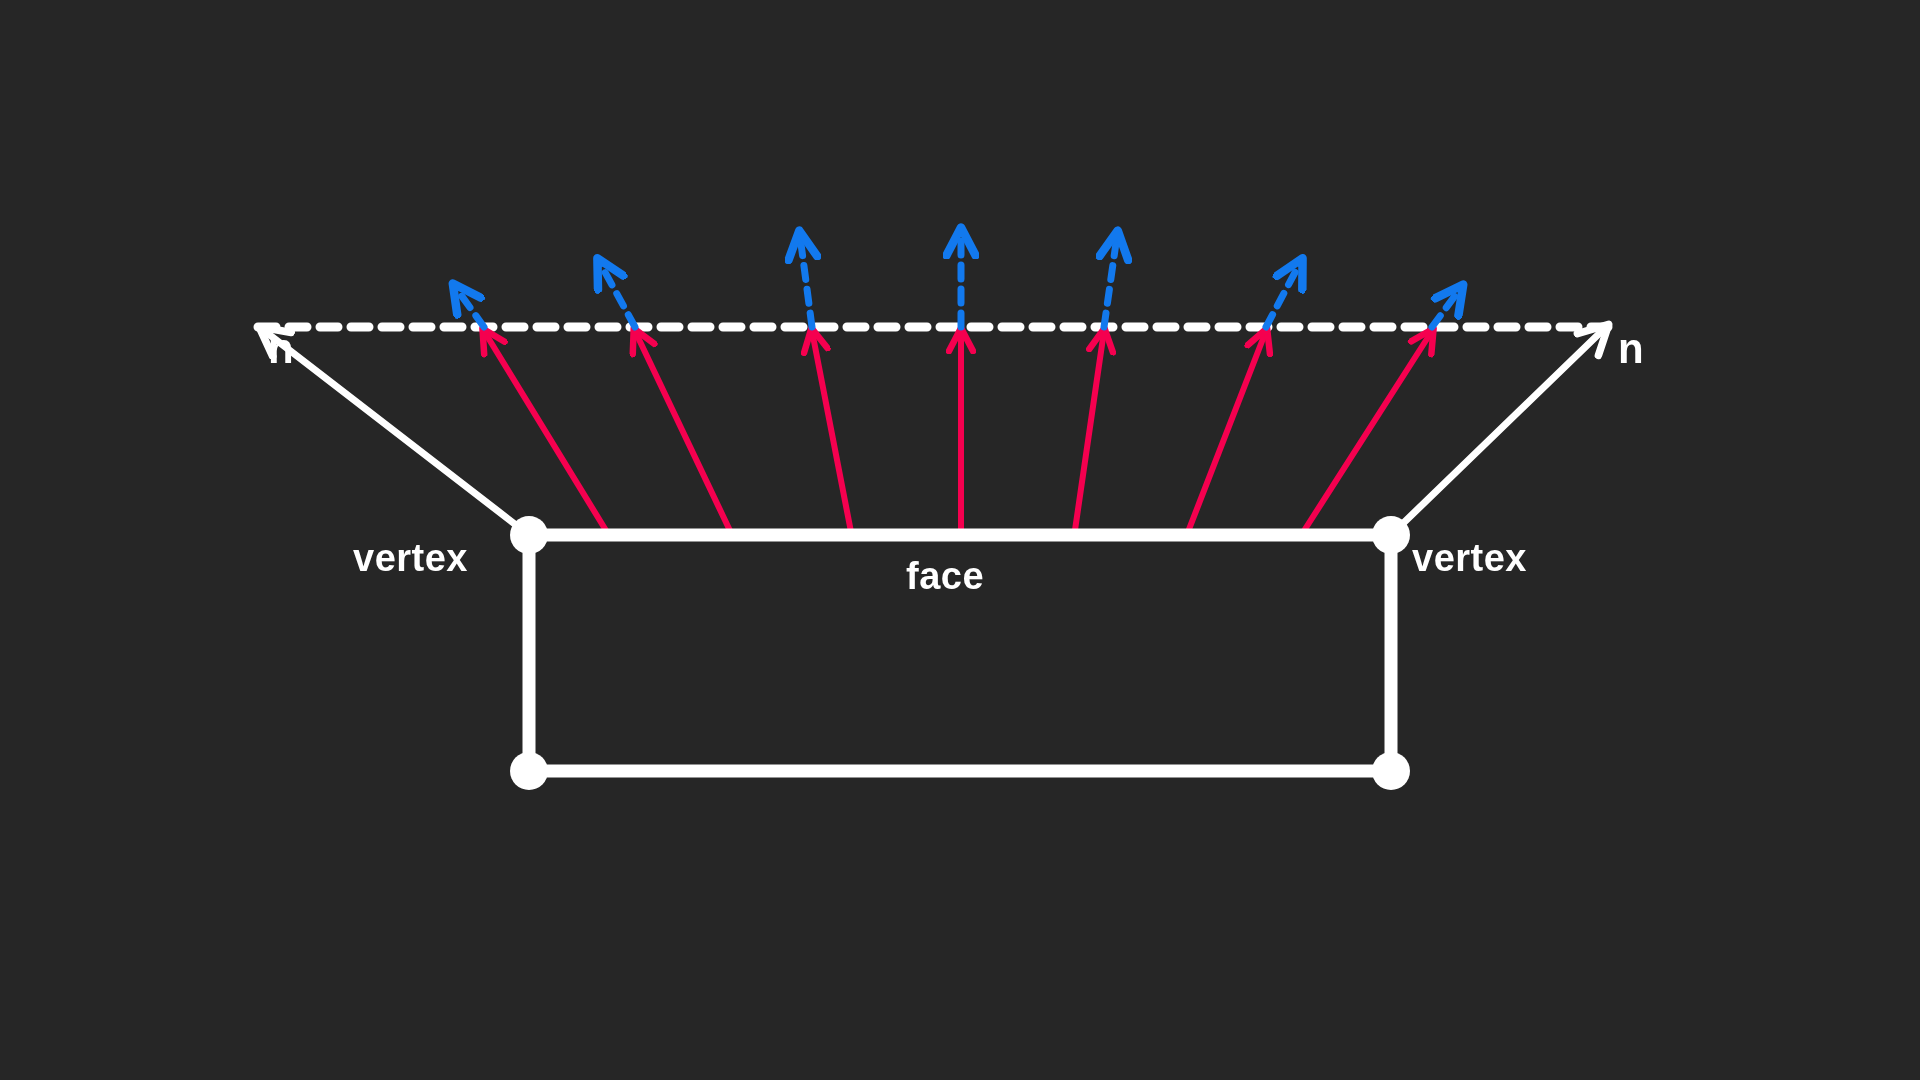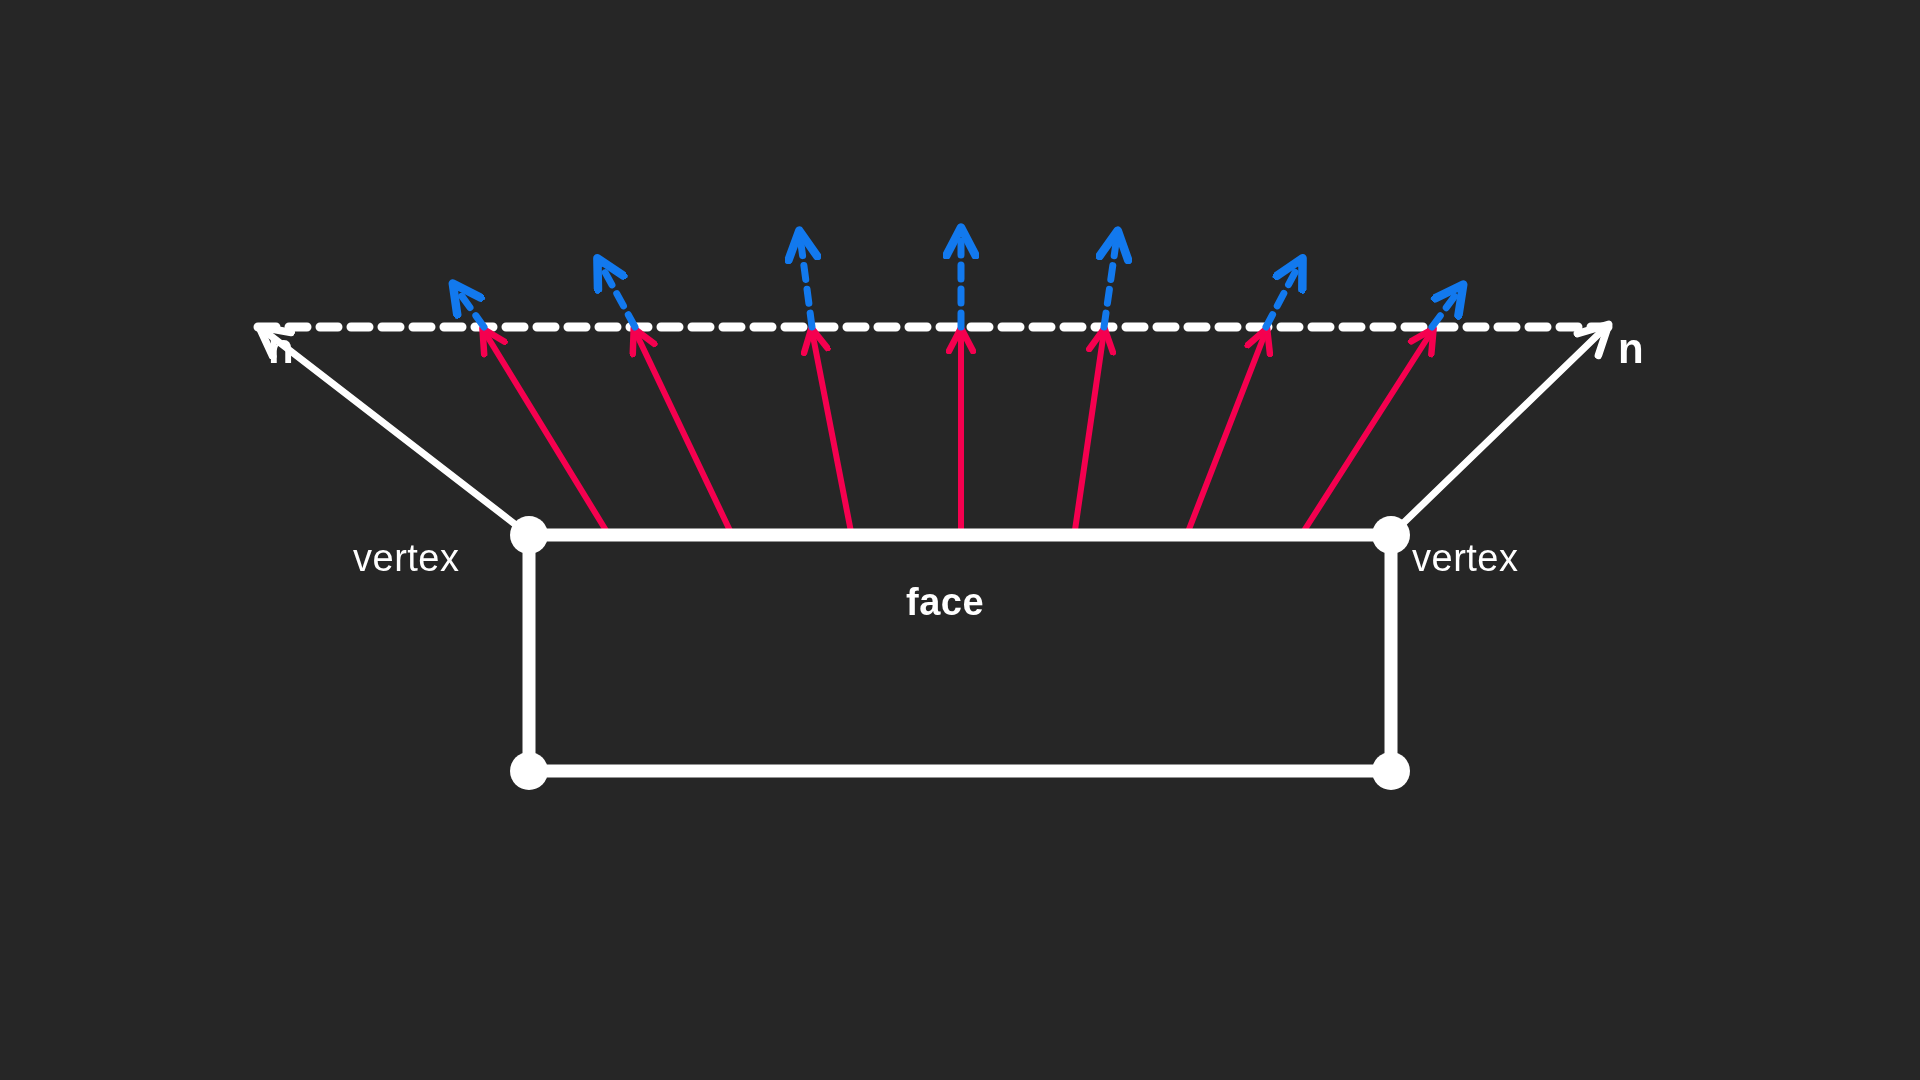--- a/index.html
+++ b/index.html
@@ -36,31 +36,31 @@
     letter-spacing: 0.5px;
     white-space: nowrap;
     user-select: none;
   }
   .lbl-n {
     font-size: 42px;
     font-weight: bold;
   }
   .lbl-vertex {
     font-size: 38px;
-    font-weight: normal;
+    font-weight: bold;
   }
   .lbl-face {
     font-size: 38px;
     font-weight: bold;
   }
   #label-n-left  { left: 268px; top: 325px; }
   #label-n-right { left: 1618px; top: 325px; }
   #label-vertex-left  { left: 353px; top: 537px; }
   #label-vertex-right { left: 1412px; top: 537px; }
-  #label-face { left: 906px; top: 581px; text-align: right; }
+  #label-face { left: 906px; top: 555px; text-align: right; }
 </style>
 </head>
 <body style="background: rgb(38, 38, 38);">
 
 <div id="stage" style="background: rgb(38, 38, 38);">
 
   <svg id="diagram-svg" viewBox="0 0 1920 1080" xmlns="http://www.w3.org/2000/svg">
 
     <defs>
       <marker id="arrow-white" viewBox="0 0 12 12" refX="9.2" refY="6" markerWidth="5.4" markerHeight="5.4" orient="auto-start-reverse" markerUnits="strokeWidth">

